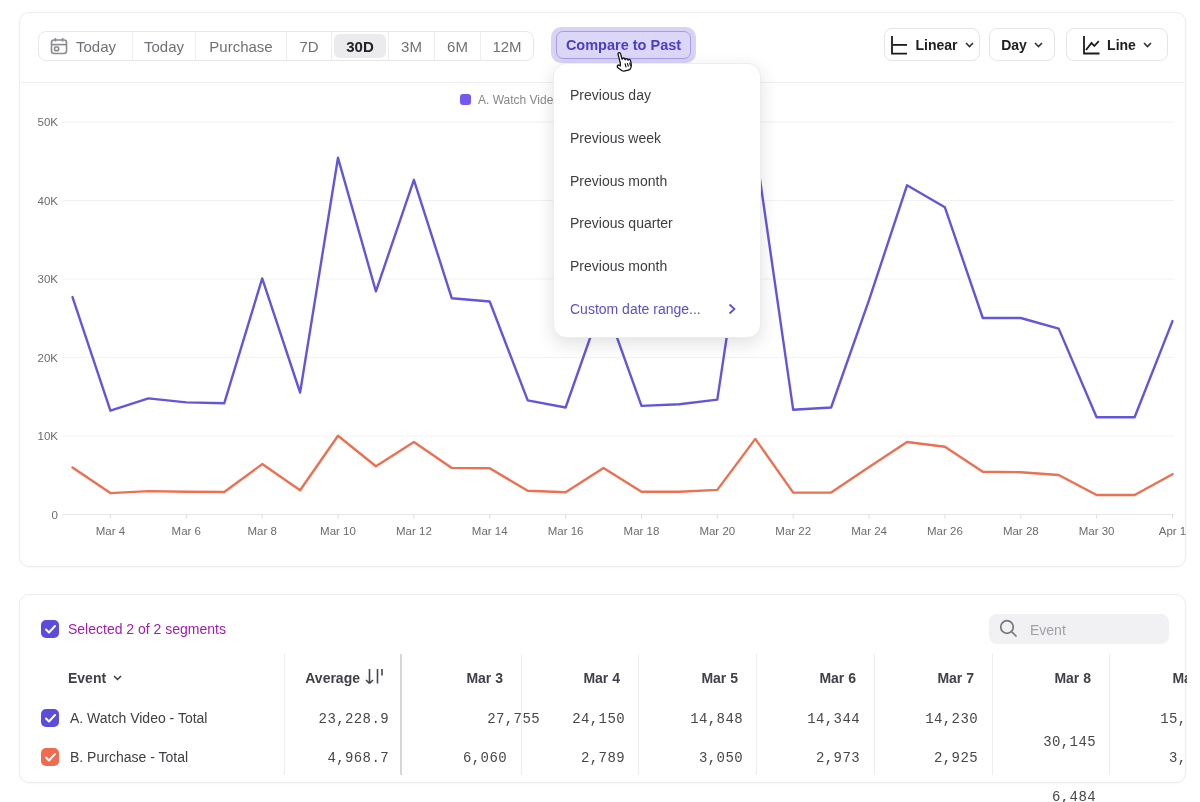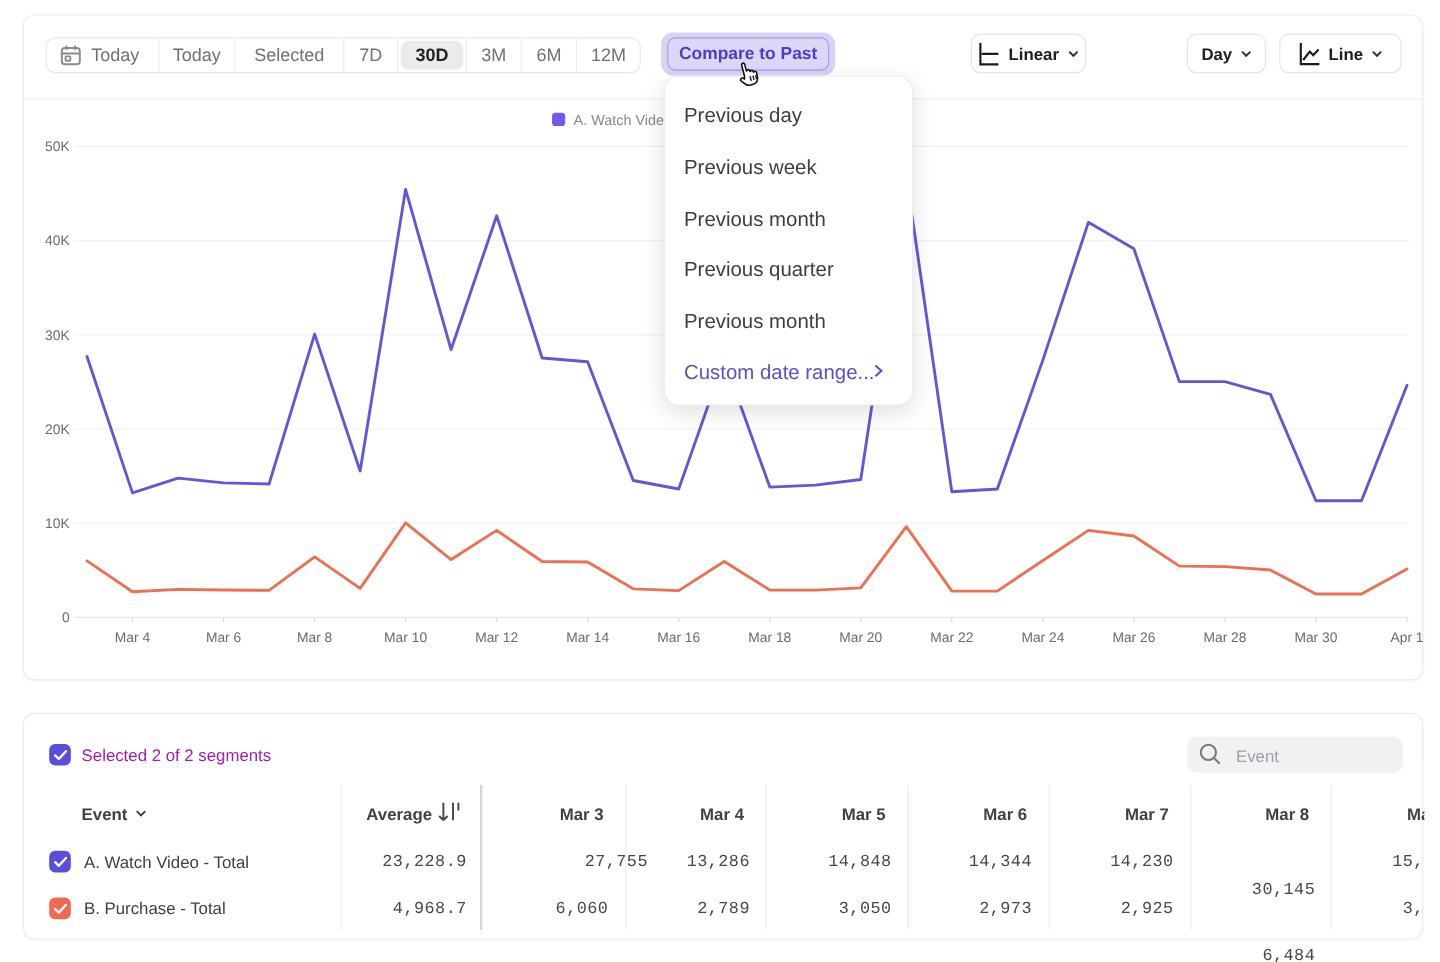--- a/index.html
+++ b/index.html
@@ -9,21 +9,21 @@
 .axlab { font-size:11.5px; fill:#6a6b70; font-family:"Liberation Sans",sans-serif; }
 .seg { position:absolute; left:38px; top:31px; height:30px; display:flex; align-items:stretch; border:1px solid #e8e8eb; border-radius:8px; background:#fff; }
 .seg .it { display:flex; align-items:center; justify-content:center; font-size:15px; color:#707078; border-left:1px solid #ededf0; }
 .seg .it:first-child { border-left:none; }
 .btn { position:absolute; top:28px; height:33px; border:1px solid #e5e5e8; border-radius:8px; background:#fff; display:flex; align-items:center; justify-content:center; font-size:14px; font-weight:700; color:#202024; gap:7px; }
 .chev { width:9px; height:6px; }
 .th { position:absolute; font-size:14px; font-weight:700; color:#404148; }
 .num { position:absolute; font-family:"Liberation Mono",monospace; font-size:14px; letter-spacing:0.4px; color:#47484d; }
 .rowlab { position:absolute; font-size:14px; color:#3f4045; }
 .cb { position:absolute; width:18px; height:18px; border-radius:5px; }
-.menu-item { position:absolute; left:570px; font-size:17px; color:#3d3e43; }
+.menu-item { position:absolute; left:570px; font-size:14px; color:#3d3e43; }
 </style></head>
 <body>
 <div class="card" style="left:19px;top:12px;width:1167px;height:555px"></div>
 <div class="card" style="left:19px;top:594px;width:1167px;height:189px"></div>
 <div class="abs" style="left:19px;top:82px;width:1167px;height:1px;background:#efeff2"></div>
 <svg class="chart" width="1200" height="802" viewBox="0 0 1200 802">
 <line x1="62" y1="122.0" x2="1174" y2="122.0" stroke="#f2f2f4" stroke-width="1"></line>
 <line x1="62" y1="200.5" x2="1174" y2="200.5" stroke="#f2f2f4" stroke-width="1"></line>
 <line x1="62" y1="279.0" x2="1174" y2="279.0" stroke="#f2f2f4" stroke-width="1"></line>
 <line x1="62" y1="357.5" x2="1174" y2="357.5" stroke="#f2f2f4" stroke-width="1"></line>
@@ -79,34 +79,34 @@
     <svg width="20" height="20" viewBox="0 0 20 20" fill="none" stroke="#8a8a90" stroke-width="1.6">
       <rect x="2.5" y="4" width="15" height="13.5" rx="2.5"></rect>
       <line x1="2.5" y1="8.6" x2="17.5" y2="8.6"></line>
       <line x1="6.4" y1="2" x2="6.4" y2="5.5"></line>
       <line x1="13.6" y1="2" x2="13.6" y2="5.5"></line>
       <rect x="5.6" y="11" width="4" height="3.6" rx="0.8"></rect>
     </svg>
     <span>Today</span>
   </div>
   <div class="it" style="width:63px">Today</div>
-  <div class="it" style="width:91px">Selected</div>
+  <div class="it" style="width:91px">Purchase</div>
   <div class="it" style="width:45px">7D</div>
   <div class="it" style="width:57px;padding:2px">
       <span style="display:flex;align-items:center;justify-content:center;width:100%;height:100%;background:#ebebed;border-radius:6px;color:#222226;font-weight:700">30D</span>
     </div>
   <div class="it" style="width:46px">3M</div>
   <div class="it" style="width:46px">6M</div>
   <div class="it" style="width:53px">12M</div>
 </div>
 
 <div class="abs" style="left:551px;top:27px;width:145px;height:36px;background:#d8d2f5;border-radius:10px"></div>
 <div class="abs" style="left:556px;top:31px;width:135px;height:28px;background:#ddd7f7;border:1px solid #aa9ce6;border-radius:7px;display:flex;align-items:center;justify-content:center;font-size:14.5px;font-weight:700;color:#4a3ec8">Compare to Past</div>
 
-<div class="btn" style="left:809px;width:96px">
+<div class="btn" style="left:884px;width:96px">
   <svg width="18" height="20" viewBox="0 0 18 20" fill="none" stroke="#1b1b1f" stroke-width="1.8">
     <path d="M2 0.9 V18.6 H17"></path>
     <path d="M3 9.9 H17"></path>
   </svg>
   <span>Linear</span>
   <svg class="chev" viewBox="0 0 9 6" fill="none" stroke="#333" stroke-width="1.6">
       <path d="M1 1 L4.5 4.5 L8 1"></path>
     </svg>
 </div>
 <div class="btn" style="left:989px;width:66px">
@@ -186,21 +186,21 @@
 <svg class="abs" style="left:44.5px;top:752.5px" width="11" height="9" viewBox="0 0 11 9" fill="none" stroke="#fff" stroke-width="2" stroke-linecap="round" stroke-linejoin="round">
     <path d="M1 4.5 L4 7.5 L10 1"></path>
   </svg>
 <div class="rowlab" style="left:70px;top:749px">B. Purchase - Total</div>
 <div class="num" style="right:811px;top:750px">4,968.7</div>
 
 <div class="th" style="right:697px;top:670px">Mar 3</div>
 <div class="num" style="right:660px;top:711px">27,755</div>
 <div class="num" style="right:693px;top:750px">6,060</div>
 <div class="th" style="right:580px;top:670px">Mar 4</div>
-<div class="num" style="right:575px;top:711px">13,286</div>
+<div class="num" style="right:575px;top:711px">24,150</div>
 <div class="num" style="right:575px;top:750px">2,789</div>
 <div class="th" style="right:462px;top:670px">Mar 5</div>
 <div class="num" style="right:457px;top:711px">14,848</div>
 <div class="num" style="right:457px;top:750px">3,050</div>
 <div class="th" style="right:344px;top:670px">Mar 6</div>
 <div class="num" style="right:340px;top:711px">14,344</div>
 <div class="num" style="right:340px;top:750px">2,973</div>
 <div class="th" style="right:226px;top:670px">Mar 7</div>
 <div class="num" style="right:222px;top:711px">14,230</div>
 <div class="num" style="right:222px;top:750px">2,925</div>

